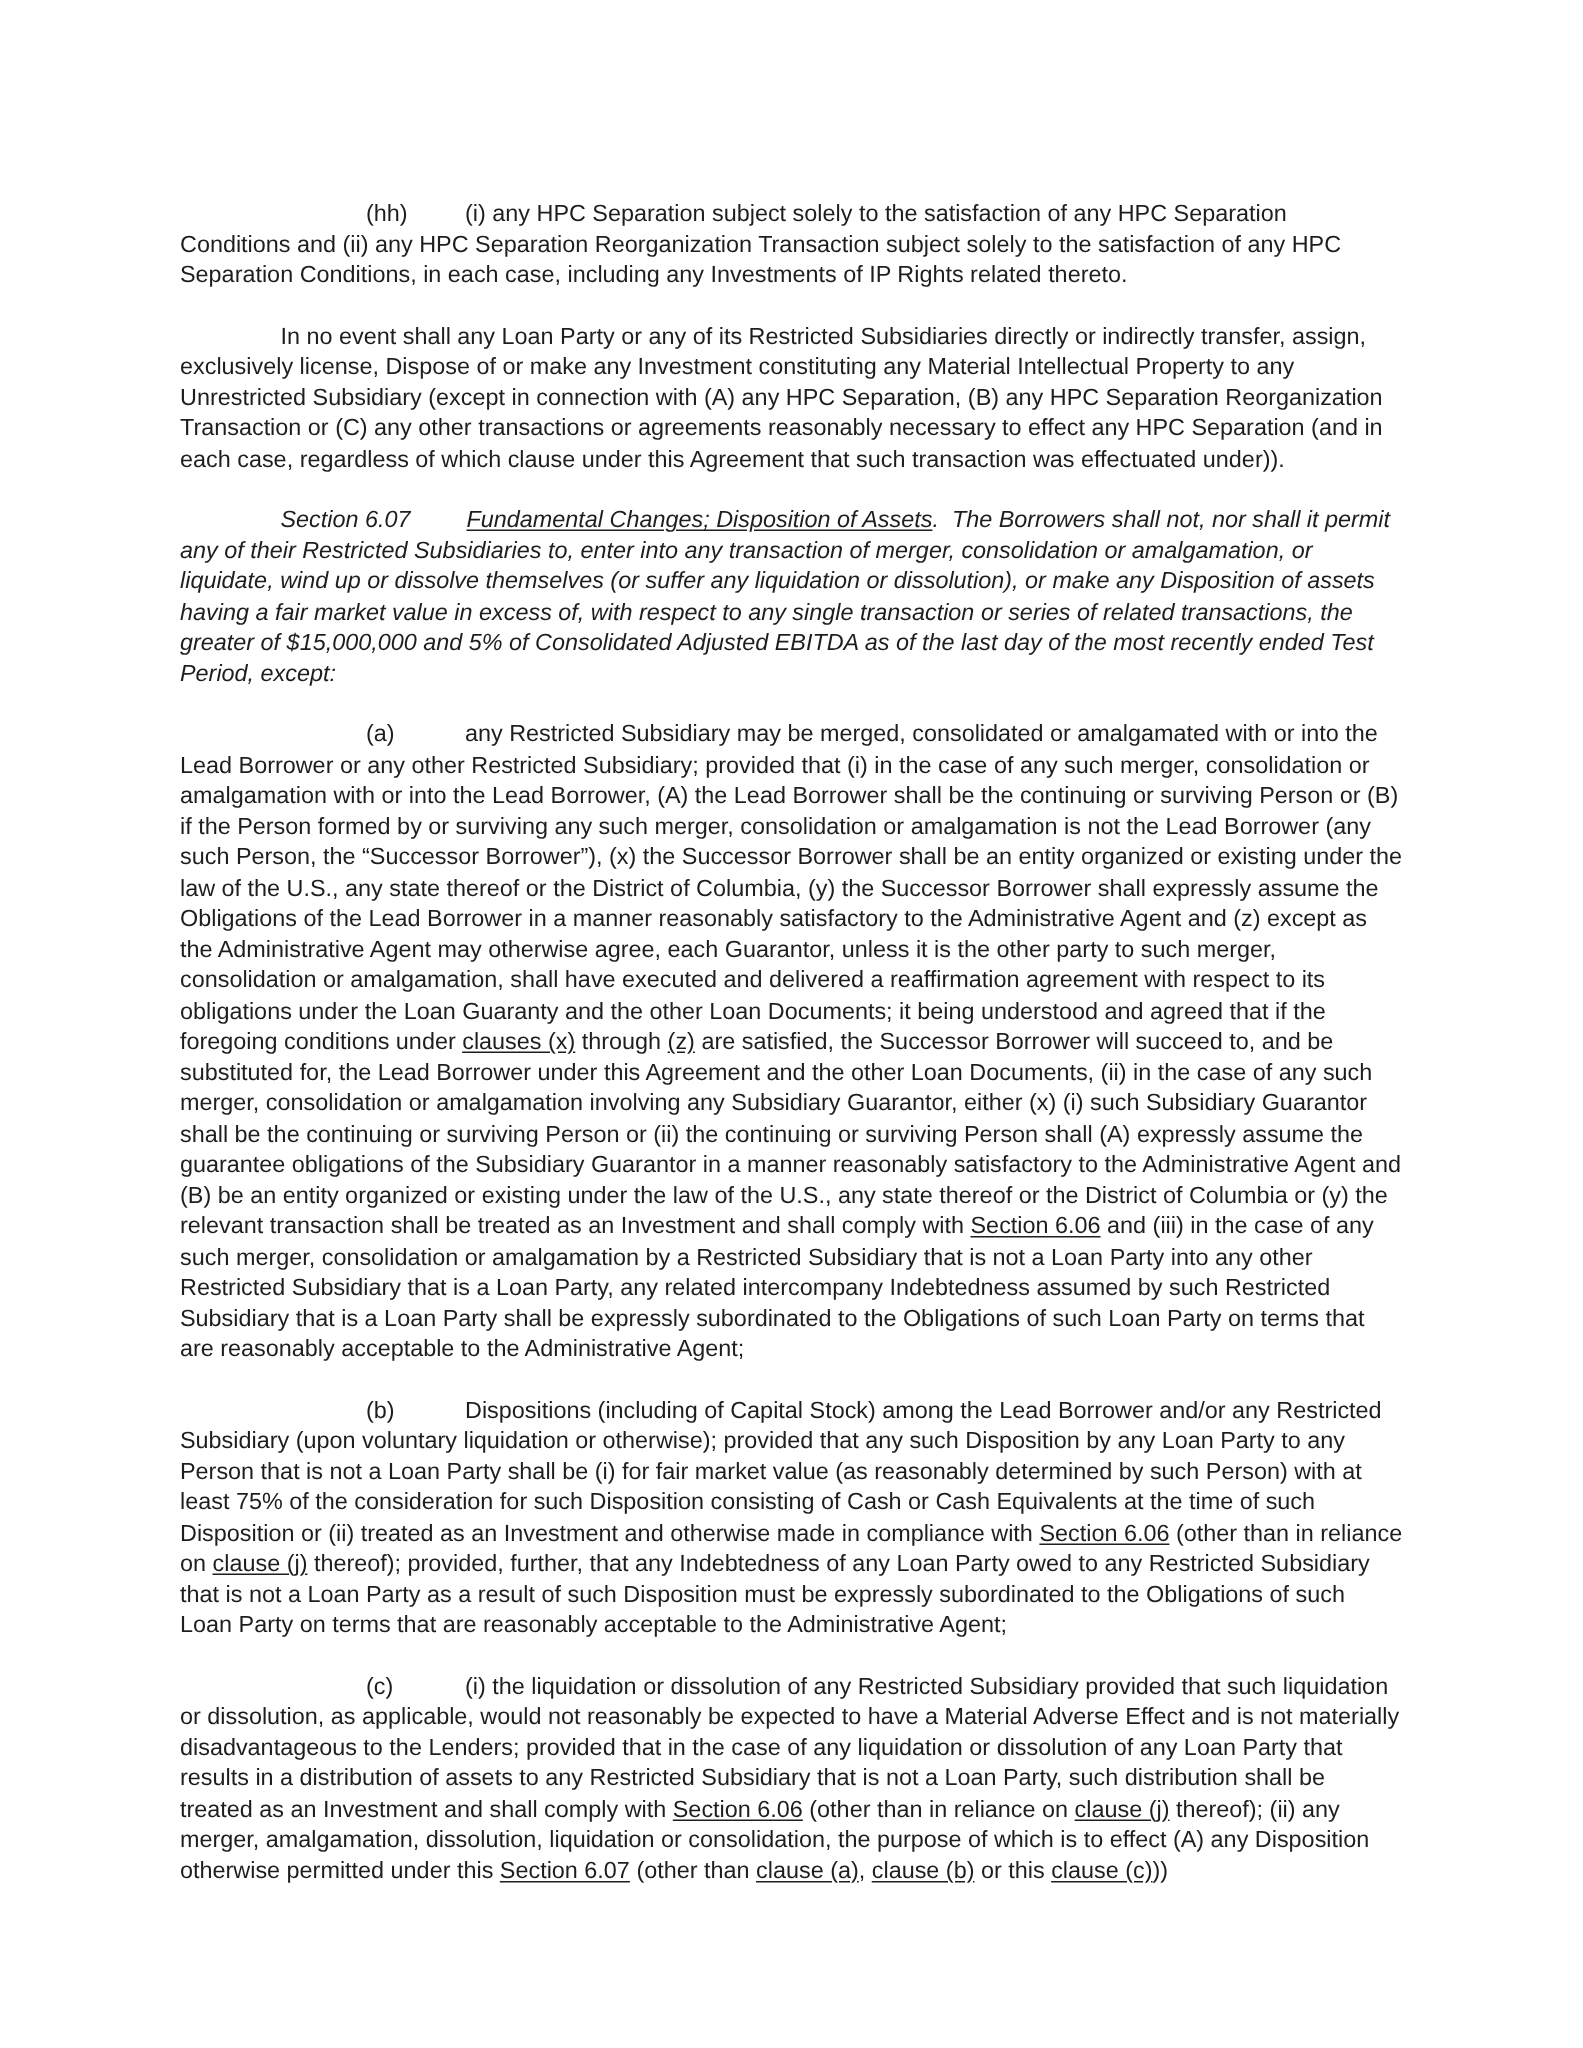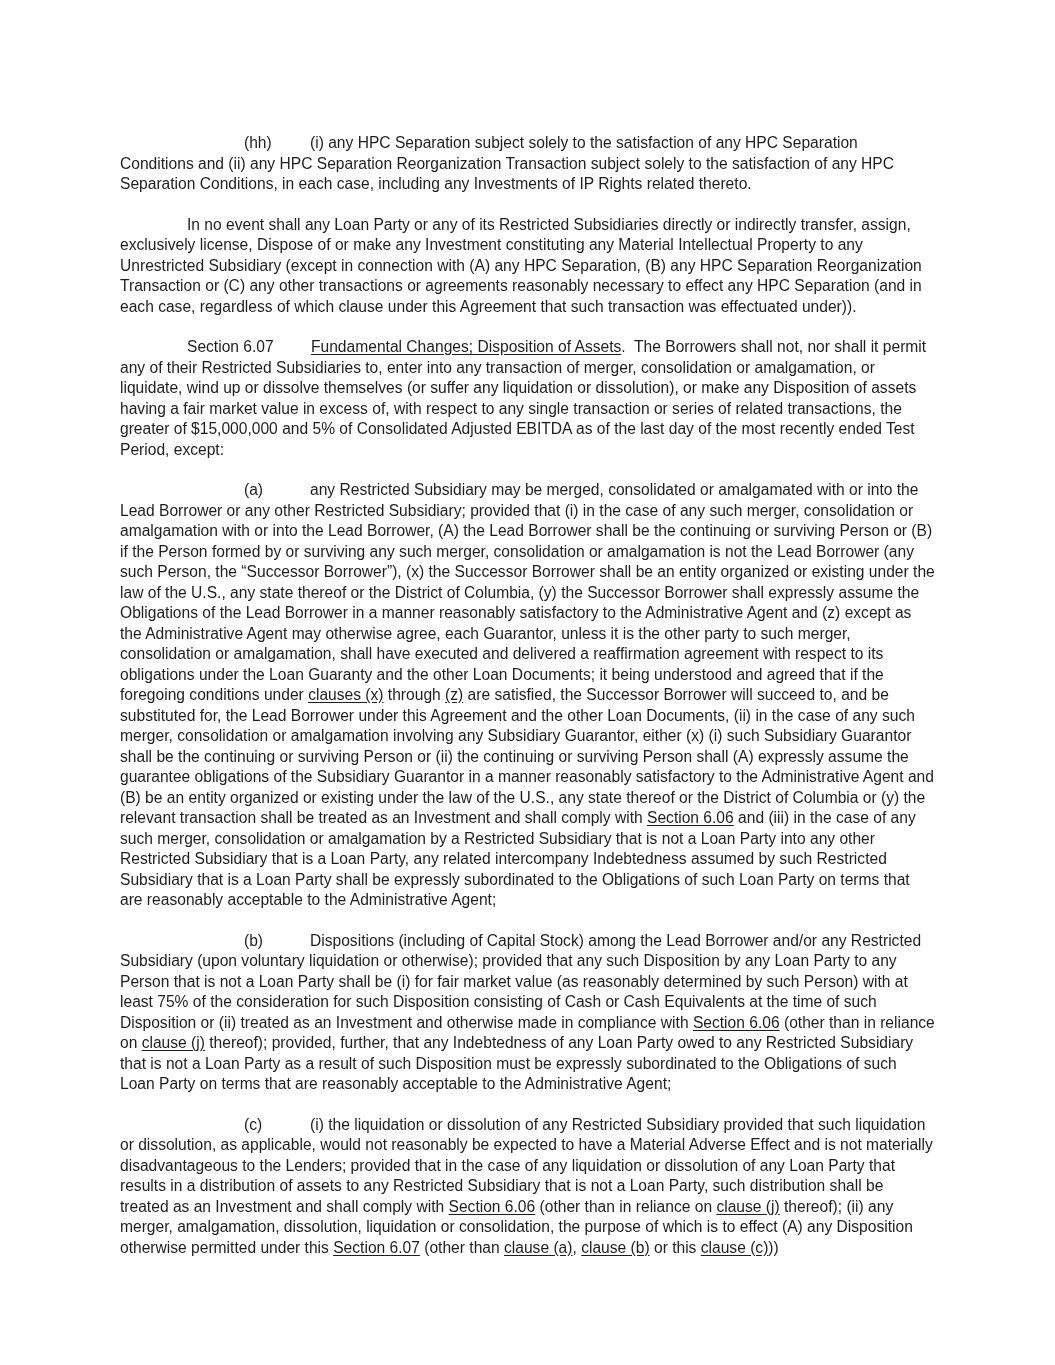--- a/index.html
+++ b/index.html
@@ -16,21 +16,21 @@
     color: #1e1e1e;
     overflow: hidden;
   }
   .para {
     margin: 12px 0 20px 0;
     white-space: pre-wrap;
     text-align: left;
   }
   .para.clause  { text-indent: 124px; }
   .para.body    { text-indent: 67px; }
-  .para.section { text-indent: 67px; }
+  .para.section { text-indent: 67px; font-style: italic; }
   .label {
     display: inline-block;
     text-indent: 0;
   }
   .para.clause .label  { width: 66px; }
   .para.section .label { width: 124px; }
   .run-u { text-decoration: underline; text-underline-offset: 2px; }
   .run-b { font-weight: normal; }
 </style>
 </head>

